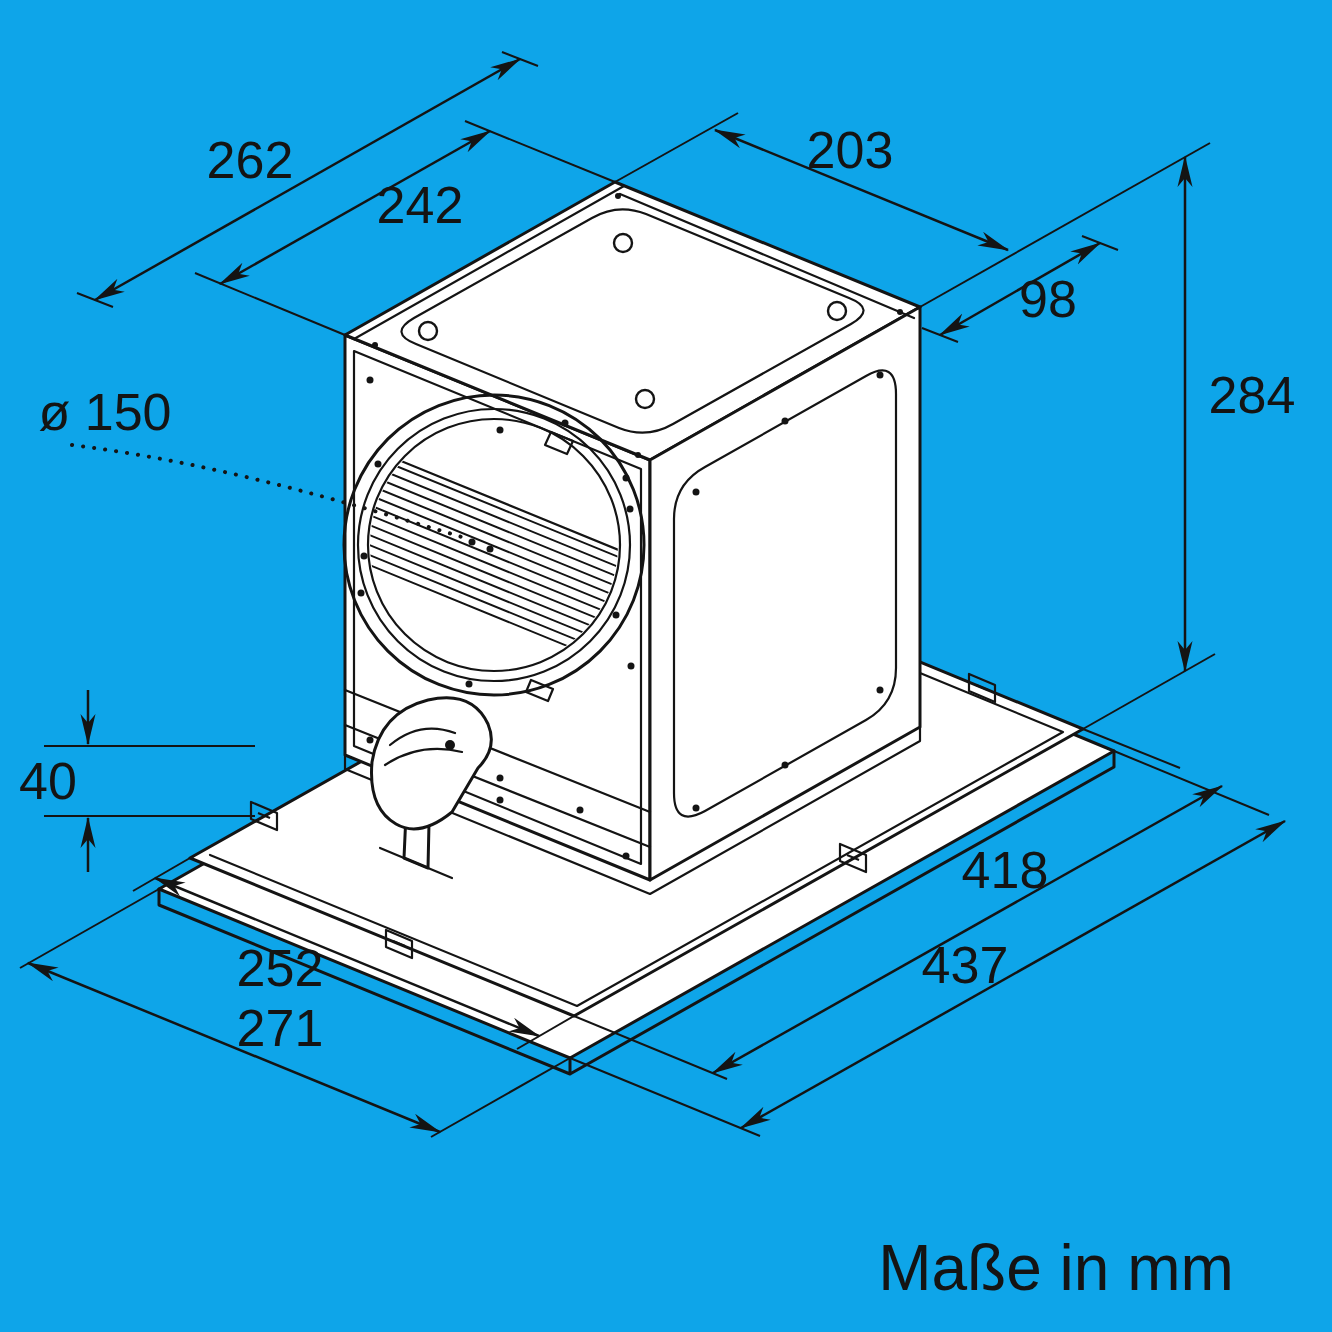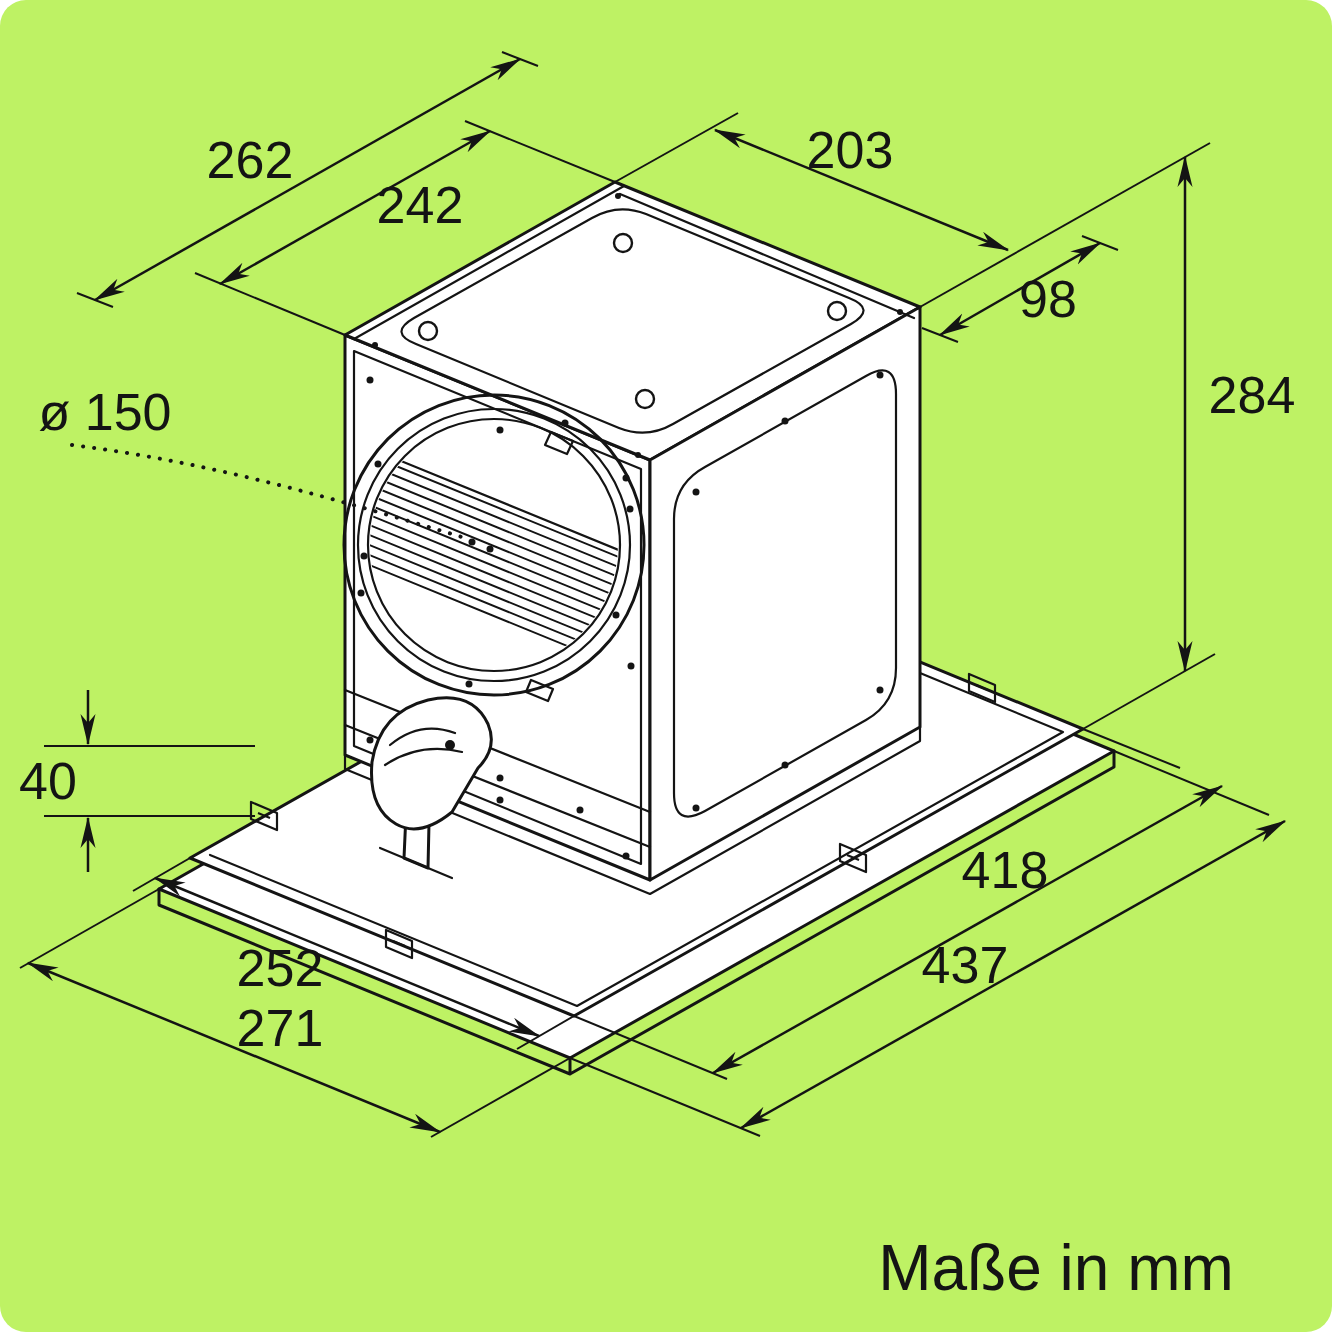--- a/index.html
+++ b/index.html
@@ -1,17 +1,17 @@
 <!DOCTYPE html>
 <html><head>
 <meta charset="utf-8">
 <style>
   html,body{margin:0;padding:0;background:#ffffff;}
-  .canvas{position:relative;width:1332px;height:1332px;background:#bef264;overflow:hidden;
-          font-family:"Liberation Sans",sans-serif;border-radius:26px;}
+  .canvas{position:relative;width:1332px;height:1332px;background:#0ea5e9;overflow:hidden;
+          font-family:"Liberation Sans",sans-serif;}
   svg{display:block;}
   text{fill:#141414;font-size:52px;font-family:"Liberation Sans",sans-serif;}
   text.unit{font-size:64px;}
   .draw{fill:none;stroke:#141414;stroke-width:3;stroke-linecap:round;stroke-linejoin:round;}
   .draw-fill{fill:#ffffff;stroke:#141414;stroke-width:3;stroke-linejoin:round;}
   .thin{fill:none;stroke:#141414;stroke-width:2.2;stroke-linecap:round;stroke-linejoin:round;}
   .ext{fill:none;stroke:#141414;stroke-width:2;}
   .dim{fill:none;stroke:#141414;stroke-width:2.5;
        marker-start:url(#arrowhead);marker-end:url(#arrowhead);}
   .dim-single{fill:none;stroke:#141414;stroke-width:2.5;marker-end:url(#arrowhead);}

